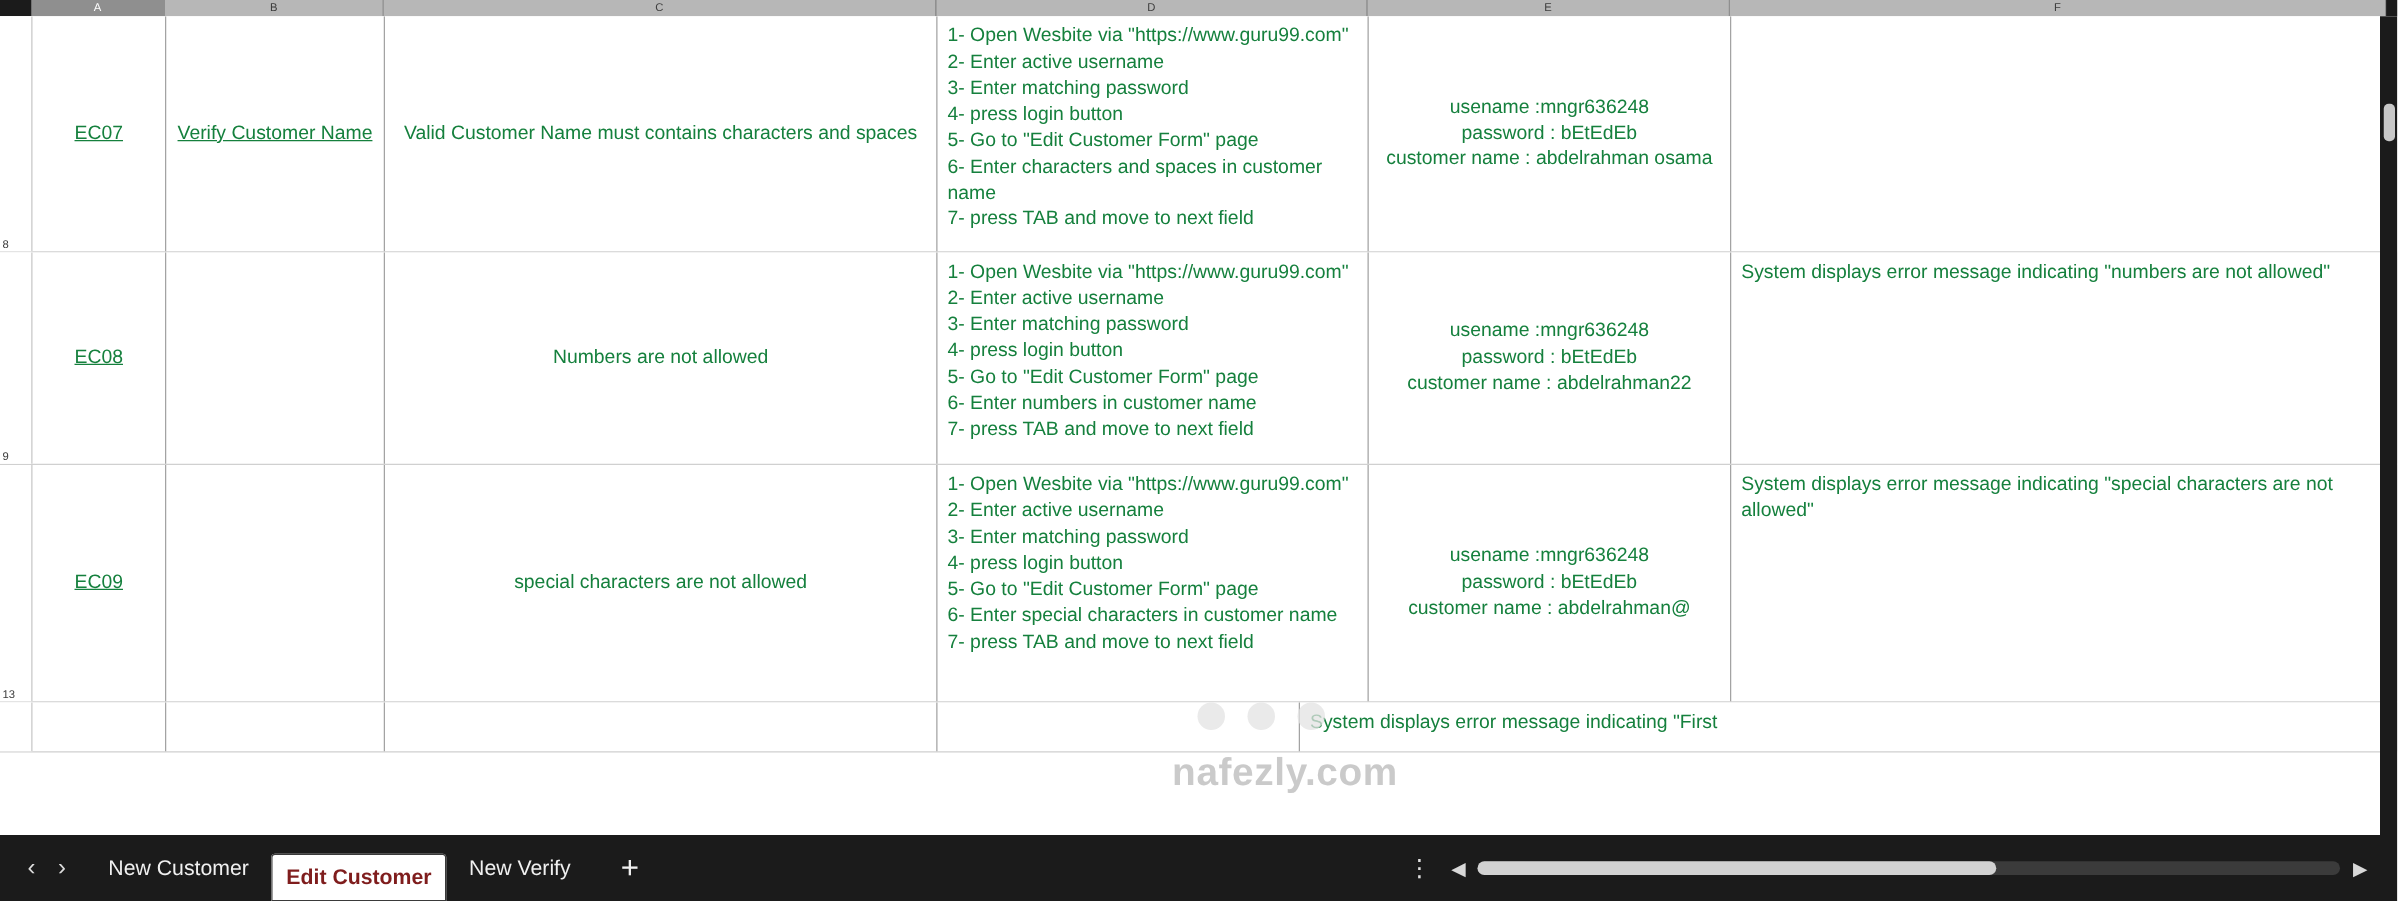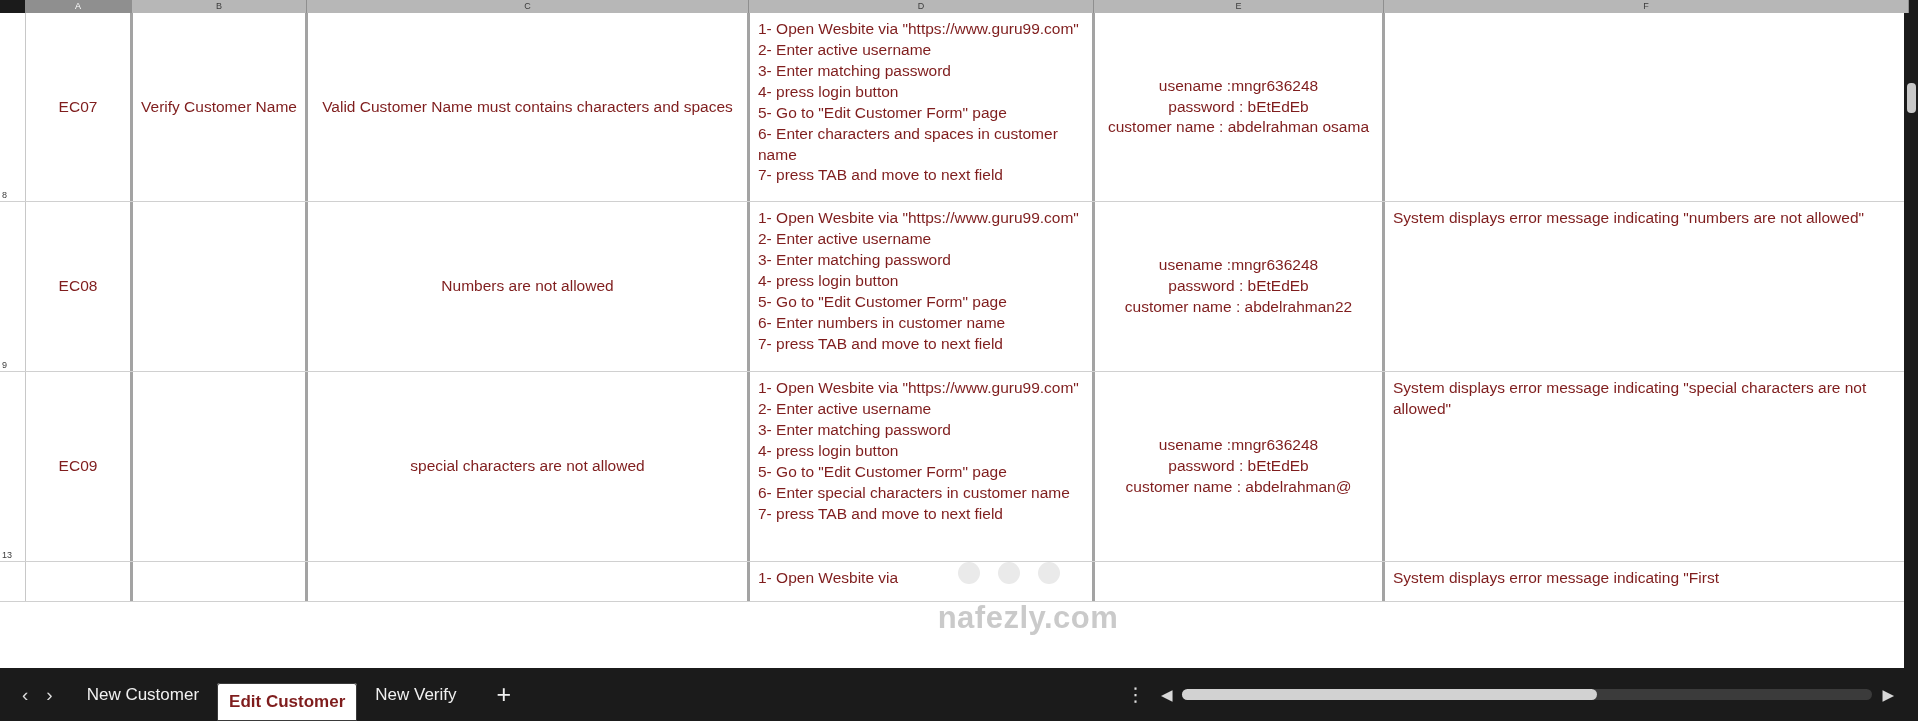--- a/index.html
+++ b/index.html
@@ -81,30 +81,30 @@
     font-size: 9px;
     color: #3c3c3c;
   }
   .row-gutter span {
     position: absolute;
     bottom: 1px;
     left: 2px;
   }
   .cell {
     box-sizing: border-box;
-    border-right: 3px solid #a3a3a3;
+    border-right: 1px solid #a3a3a3;
     padding: 6px 8px;
     font-size: 15.5px;
-    color: #7f1d1d;
+    color: #15803d;
     line-height: 1.35;
     overflow: hidden;
     white-space: pre-line;
   }
-  .cell.c-a { flex: 0 0 107px; width: 107px; text-align: center; display: flex; align-items: center; justify-content: center; }
-  .cell.c-b { flex: 0 0 175px; width: 175px; text-align: center; display: flex; align-items: center; justify-content: center; }
+  .cell.c-a { flex: 0 0 107px; width: 107px; text-align: center; display: flex; align-items: center; justify-content: center; text-decoration: underline; }
+  .cell.c-b { flex: 0 0 175px; width: 175px; text-align: center; display: flex; align-items: center; justify-content: center; text-decoration: underline; }
   .cell.c-c { flex: 0 0 442px; width: 442px; text-align: center; display: flex; align-items: center; justify-content: center; }
   .cell.c-d { flex: 0 0 345px; width: 345px; text-align: left; }
   .cell.c-e { flex: 0 0 290px; width: 290px; text-align: center; display: flex; align-items: center; justify-content: center; }
   .cell.c-f { flex: 1 1 auto; text-align: left; }
 
   
   .right-dark {
     position: absolute;
     top: 13px;
     right: 0;
@@ -318,21 +318,20 @@
         <div class="cell c-f">System displays error message indicating "special characters are not allowed"</div>
       </div>
 
       <div class="row" style="height:40px;">
         <div class="row-gutter">
             <span></span>
           </div>
         <div class="cell c-a"></div>
         <div class="cell c-b"></div>
         <div class="cell c-c"></div>
-        <div class="cell c-d">1- Open Wesbite via</div>
         <div class="cell c-e"></div>
         <div class="cell c-f">System displays error message indicating "First</div>
       </div>
 
     </div>
   </div>
 
   <div class="right-dark">
     <div class="scroll-thumb-v"></div>
   </div>

